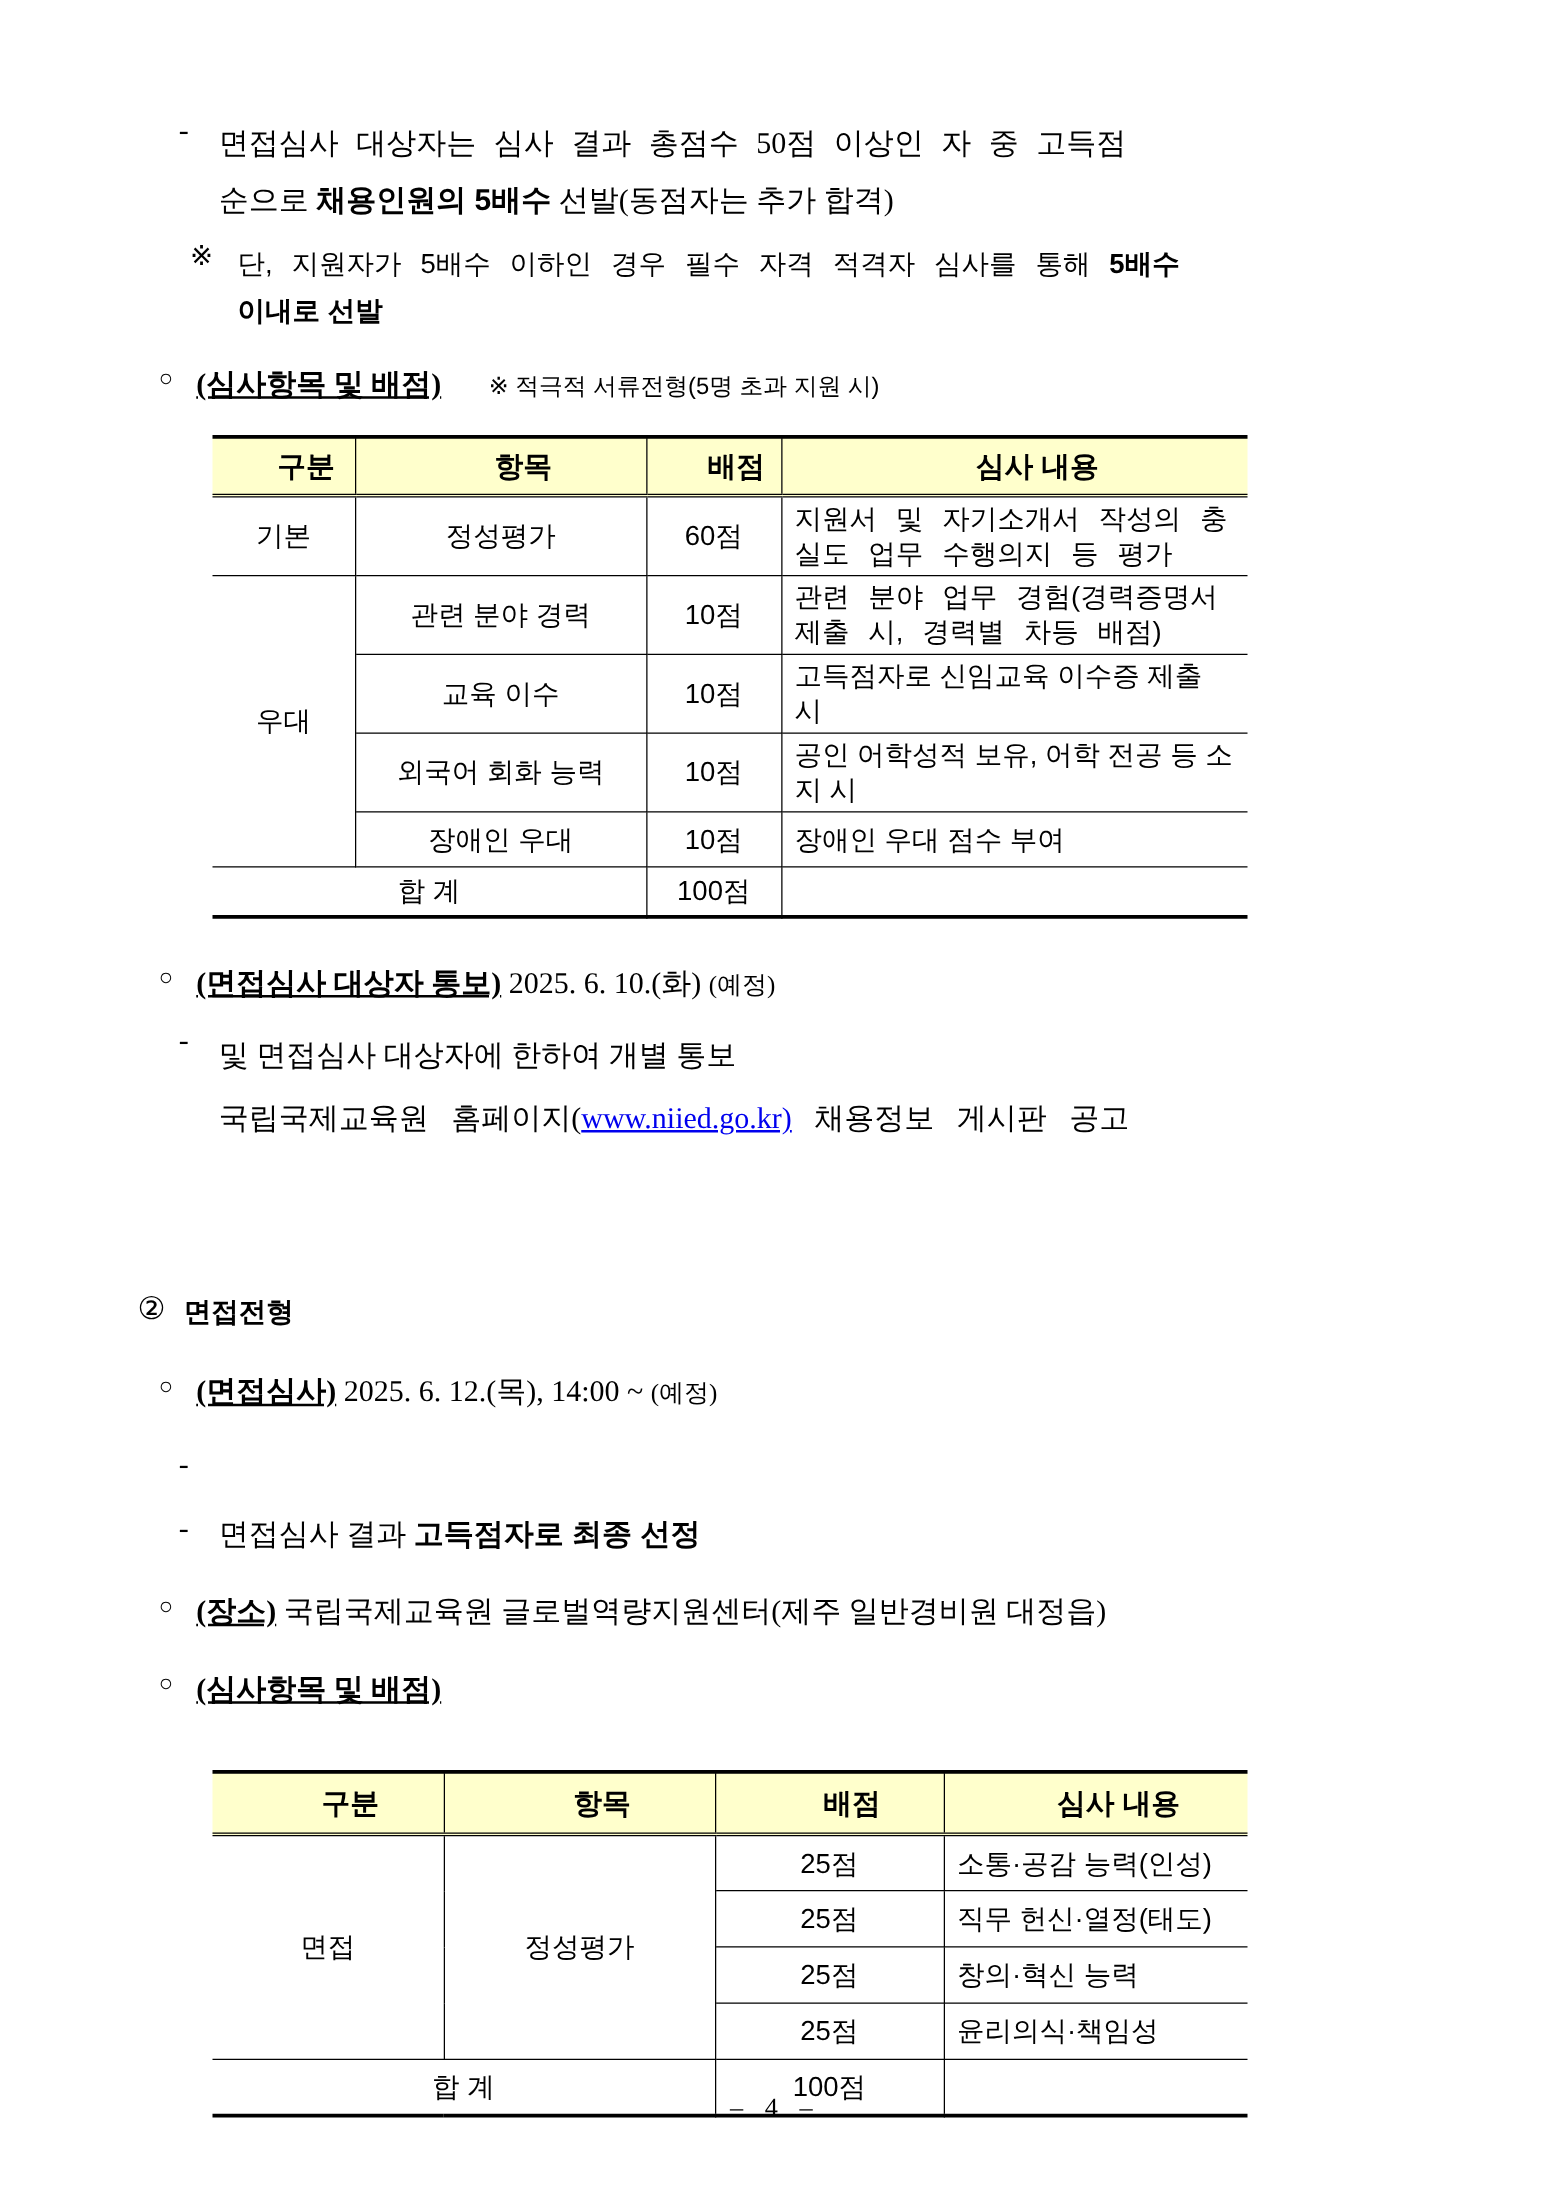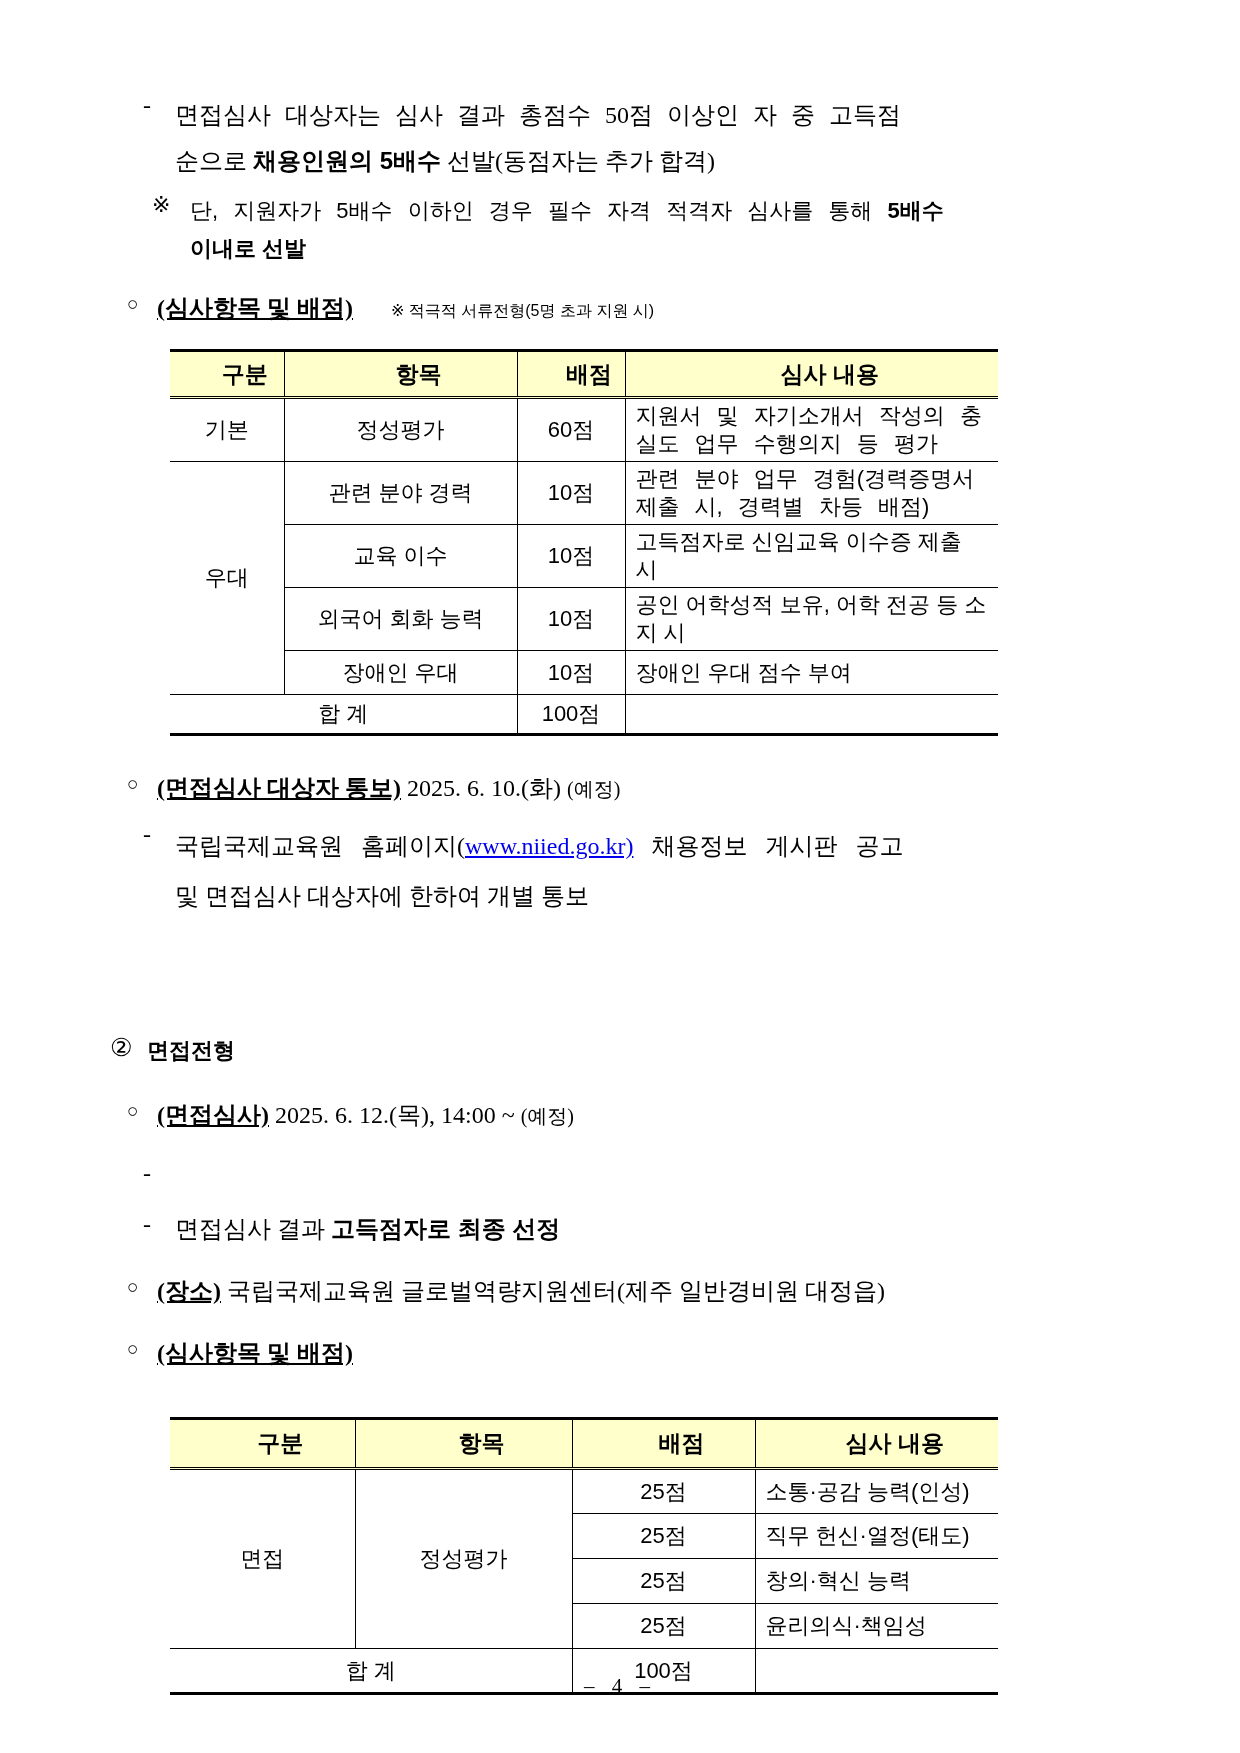--- a/index.html
+++ b/index.html
@@ -33,21 +33,21 @@
   .ws1 { word-spacing:8px; }
   .ws2 { word-spacing:9px; }
   .ws3 { word-spacing:12px; }
 
   .intro { margin-top:0; }
   .note  { margin-top:8px; }
   .note .line { line-height:38px; }
   .crit1 { margin-top:22px; }
   .head-bold { font-weight:bold;text-decoration:underline; }
   .small { font-size:20px; }
-  .crit-note { font-family:"Liberation Sans","DejaVu Sans",sans-serif; font-size:16px; margin-left:38px; }
+  .crit-note { font-family:"Liberation Sans","DejaVu Sans",sans-serif; font-size:19px; margin-left:38px; }
 
   table.t {
     border-collapse:collapse;
     table-layout:fixed;
     margin-left:60px;
     width:828px;
     font-family:"Liberation Sans","DejaVu Sans",sans-serif;
     font-size:22px;
     border-top:3px solid #000;
     border-bottom:3px solid #000;
@@ -175,22 +175,22 @@
     <span class="marker">○</span>
     <div class="txt oneline">
       <span class="head-bold">(면접심사 대상자 통보)</span>
       <span>2025. 6. 10.(화)</span>
       <span class="small">(예정)</span>
     </div>
   </div>
   <div class="li lvl-dash notify-body">
     <span class="marker">-</span>
     <div class="txt">
+      <div class="line">및 면접심사 대상자에 한하여 개별 통보</div>
       <div class="line ws3"><span>국립국제교육원 홈페이지(</span><a class="link" href="#">www.niied.go.kr)</a><span> 채용정보 게시판 공고</span></div>
-      <div class="line">및 면접심사 대상자에 한하여 개별 통보</div>
     </div>
   </div>
 
   <div class="li sec2">
     <span class="marker">②</span>
     <div class="txt sec2-title">면접전형</div>
   </div>
 
   <div class="li lvl-circ mt-interview">
     <span class="marker">○</span>

